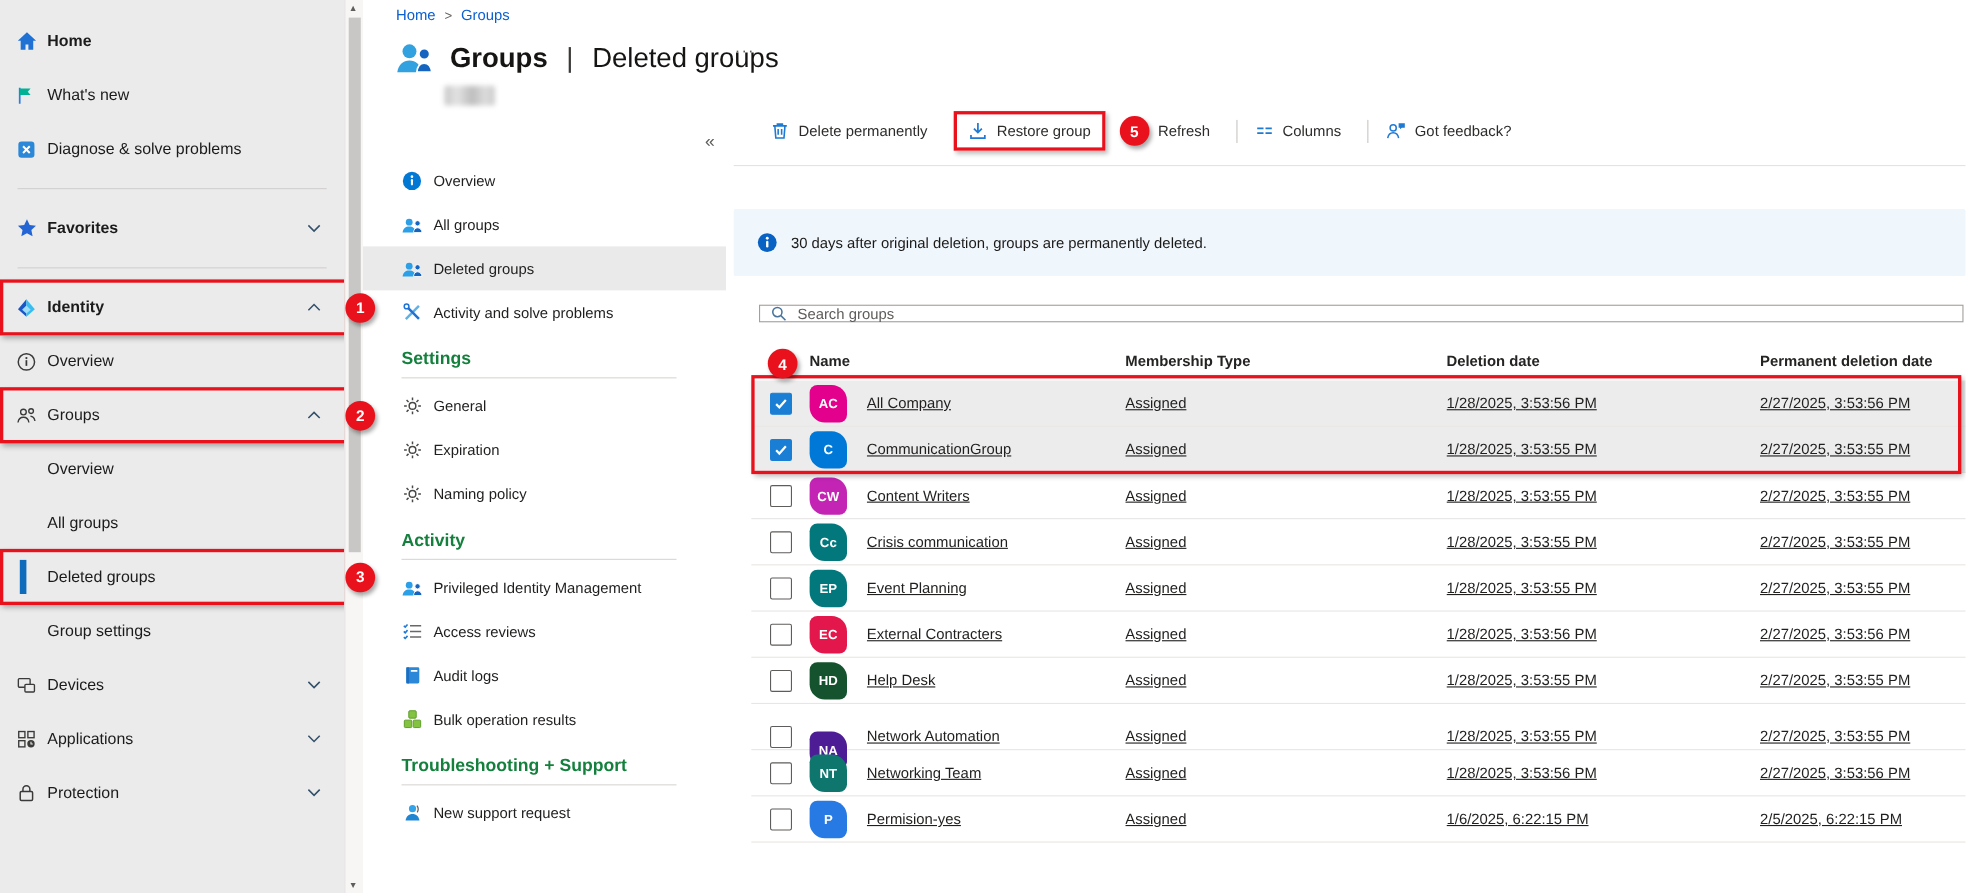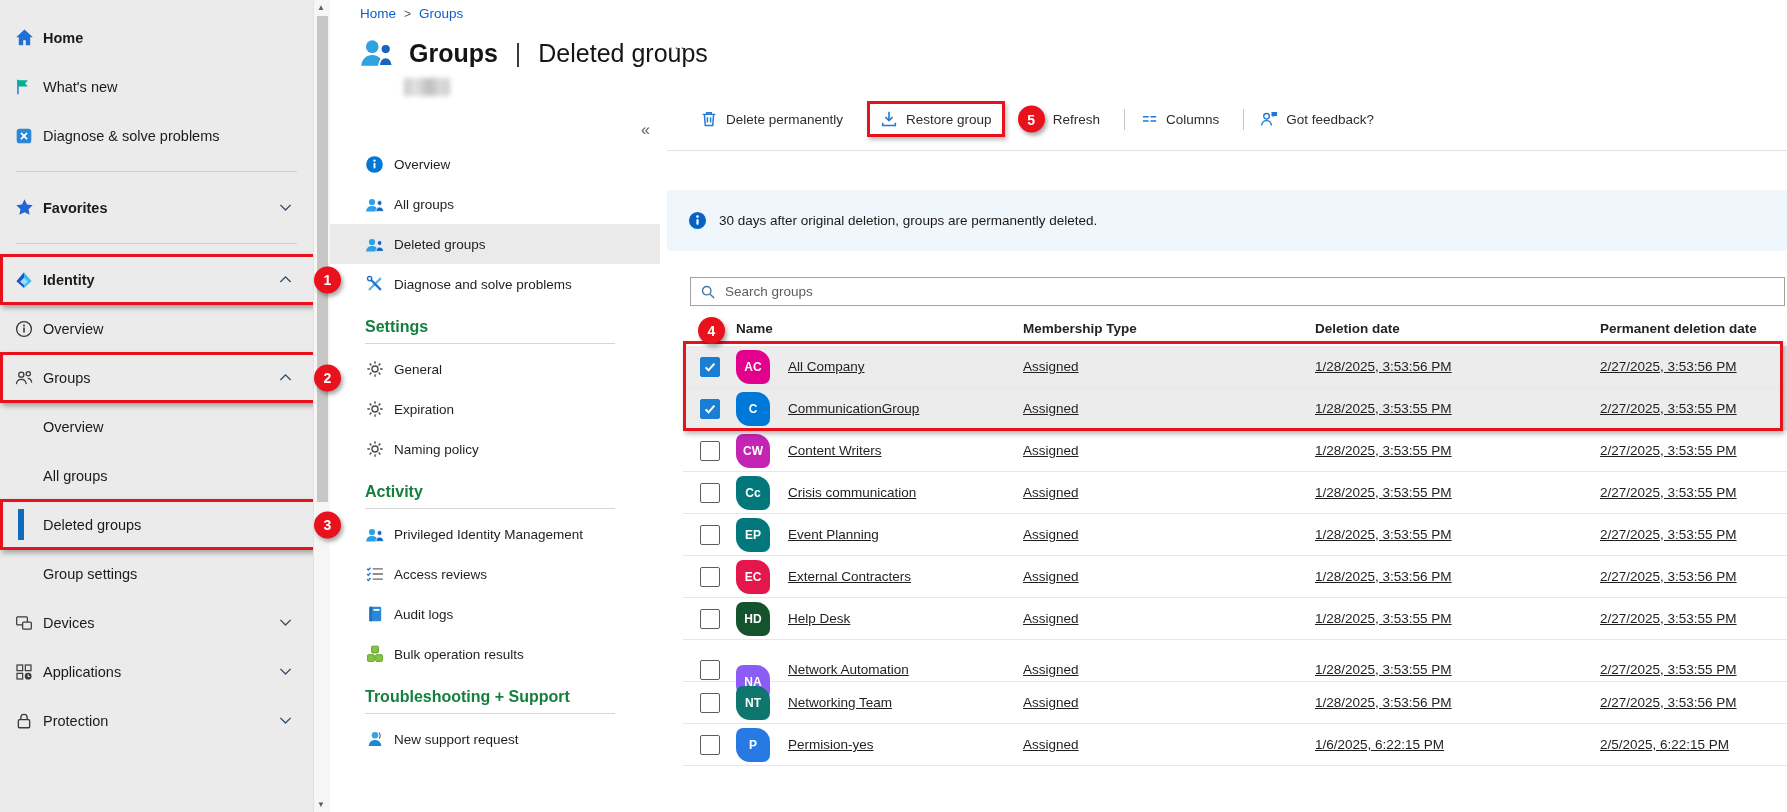--- a/index.html
+++ b/index.html
@@ -58,21 +58,21 @@
   .tb-boxed{position:relative;border:3px solid var(--ann);padding:6px 10px;margin-right:48px;
     box-shadow:2px 3px 4px rgba(0,0,0,.25);}
   .has-badge{position:relative;}
   .tb-badge{position:absolute;left:-35px;top:50%;transform:translateY(-50%);}
   .tb-div{width:1px;height:21px;background:#c8c6c4;margin-right:16px;flex:none;}
   .toolbar-sep{position:absolute;left:667px;right:0;top:150px;height:1px;background:#e5e3e1;}
   
   .banner{position:absolute;left:667px;right:0;top:190px;height:61px;background:#eff6fc;border-radius:2px;
     display:flex;align-items:center;padding-left:21px;font-size:13.5px;color:#1b1a19;}
   .banner .ic{margin-right:12px;flex:none;}
-  .searchbox{position:absolute;left:690px;right:2px;top:277px;height:29px;border:1px solid #a29f9d;background:#fff;
+  .searchbox{position:absolute;left:690px;right:2px;top:277px;height:16px;border:1px solid #a29f9d;background:#fff;
     display:flex;align-items:center;padding:0 9px;}
   .searchbox .ic{margin-right:7px;flex:none;}
   .searchbox input{border:none;outline:none;flex:1;font-size:13.5px;color:var(--ink);font-family:inherit;background:transparent;}
   .searchbox input::placeholder{color:#5f5d5b;opacity:1;}
   
   .thead{position:absolute;left:683px;right:0;top:313px;height:30px;display:grid;
     grid-template-columns:53px 287px 292px 285px 1fr;align-items:center;font-size:13.5px;font-weight:700;color:#252423;}
   .rows{position:absolute;left:683px;right:0;top:346px;}
   .trow{height:42px;display:grid;grid-template-columns:53px 52px 235px 292px 285px 1fr;align-items:center;
     border-bottom:1px solid #e8e6e4;font-size:13.5px;cursor:pointer;}
@@ -312,21 +312,21 @@
       <span class="lbl">Deleted groups</span>
     </div>
     <div class="cn-row">
       <span class="ic">
         <svg width="18" height="18" viewBox="0 0 16 16">
           <path d="M2.6 13.4 13.2 2.8" stroke="#5fb2e8" stroke-width="2"></path>
           <path d="M3.4 3.4l9.8 9.8" stroke="#1f72d4" stroke-width="2"></path>
           <circle cx="3.2" cy="3.2" r="1.9" fill="#fff" stroke="#1f72d4" stroke-width="1.2"></circle>
         </svg>
       </span>
-      <span class="lbl">Diagnose and solve problems</span>
+      <span class="lbl">Activity and solve problems</span>
     </div>
     <div class="cn-head">Settings</div>
     <div class="cn-div"></div>
     <div class="cn-row">
       <span class="ic">
         <svg width="18" height="18" viewBox="0 0 16 16">
           <g fill="none" stroke="#4a4948" stroke-width="1.2">
             <circle cx="8" cy="8" r="2.7"></circle>
             <path d="M8 1.2v2.2M8 12.6v2.2M1.2 8h2.2M12.6 8h2.2M3.2 3.2l1.6 1.6M11.2 11.2l1.6 1.6M12.8 3.2l-1.6 1.6M4.8 11.2l-1.6 1.6"></path>
           </g>
@@ -592,21 +592,21 @@
       <span class="cell">Help Desk</span>
       <span class="cell">Assigned</span>
       <span class="cell">1/28/2025, 3:53:55 PM</span>
       <span class="cell">2/27/2025, 3:53:55 PM</span>
     </div>
     <div class="trow">
       <span class="cellcb">
         <span class="cb"></span>
       </span>
       <span class="cellcb">
-        <span class="avatar" style="background: #8b5cf6; margin-top: 25px;">NA</span>
+        <span class="avatar" style="background: #4c1d95; margin-top: 25px;">NA</span>
       </span>
       <span class="cell">Network Automation</span>
       <span class="cell">Assigned</span>
       <span class="cell">1/28/2025, 3:53:55 PM</span>
       <span class="cell">2/27/2025, 3:53:55 PM</span>
     </div>
     <div class="trow">
       <span class="cellcb">
         <span class="cb"></span>
       </span>

